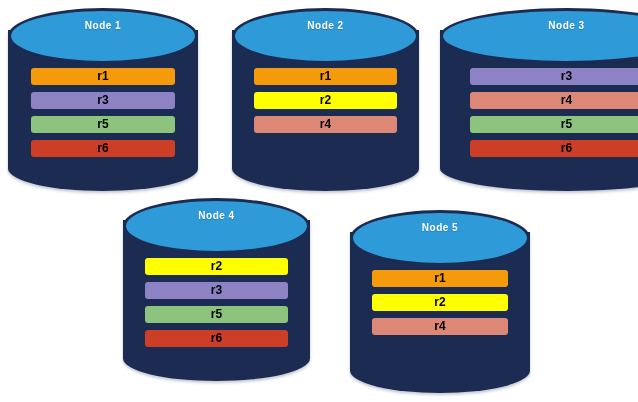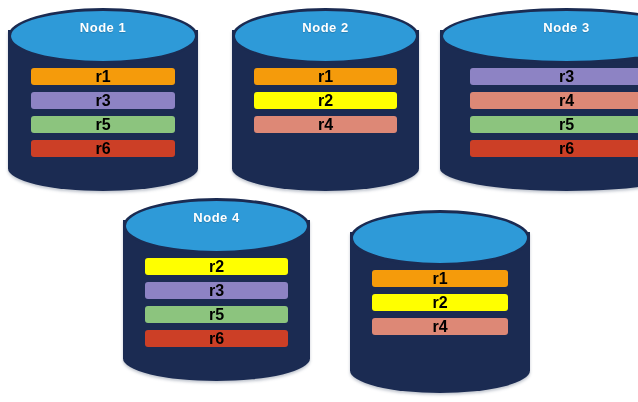--- a/index.html
+++ b/index.html
@@ -51,21 +51,21 @@
     z-index: 3;
   }
   .cyl-title {
     position: absolute;
     left: 0;
     top: 12px;
     width: 100%;
     text-align: center;
     color: #ffffff;
     font-weight: bold;
-    font-size: 13px;
+    font-size: 10px;
     letter-spacing: 0.5px;
     z-index: 4;
     pointer-events: none;
     text-shadow: 0 1px 1px rgba(0,0,0,0.18);
   }
 
   
   .replicas {
     position: absolute;
     left: 0;
@@ -76,21 +76,21 @@
     flex-direction: column;
     align-items: center;
   }
   .replica {
     width: 76%;
     height: 17px;
     line-height: 17px;
     margin-bottom: 7px;
     border-radius: 3px;
     text-align: center;
-    font-size: 16px;
+    font-size: 12px;
     font-weight: bold;
     color: #000000;
   }
 </style>
 </head>
 <body>
 
 <div id="diagram">
 
   <div class="node" style="left:8px; top:8px; width:190px; height:183px;">
@@ -136,20 +136,21 @@
       <div class="replica" style="background:#FFFF00;">r2</div>
       <div class="replica" style="background:#8D83C4;">r3</div>
       <div class="replica" style="background:#8CC47E;">r5</div>
       <div class="replica" style="background:#CC3F26;">r6</div>
     </div>
   </div>
 
   <div class="node" style="left:350px; top:210px; width:180px; height:183px;">
     <div class="cyl-body"></div>
     <div class="cyl-top"></div>
+    <div class="cyl-title">Node  5</div>
     <div class="replicas">
       <div class="replica" style="background:#F59B0B;">r1</div>
       <div class="replica" style="background:#FFFF00;">r2</div>
       <div class="replica" style="background:#DD8876;">r4</div>
     </div>
   </div>
 
 </div>
 
 </body></html>

